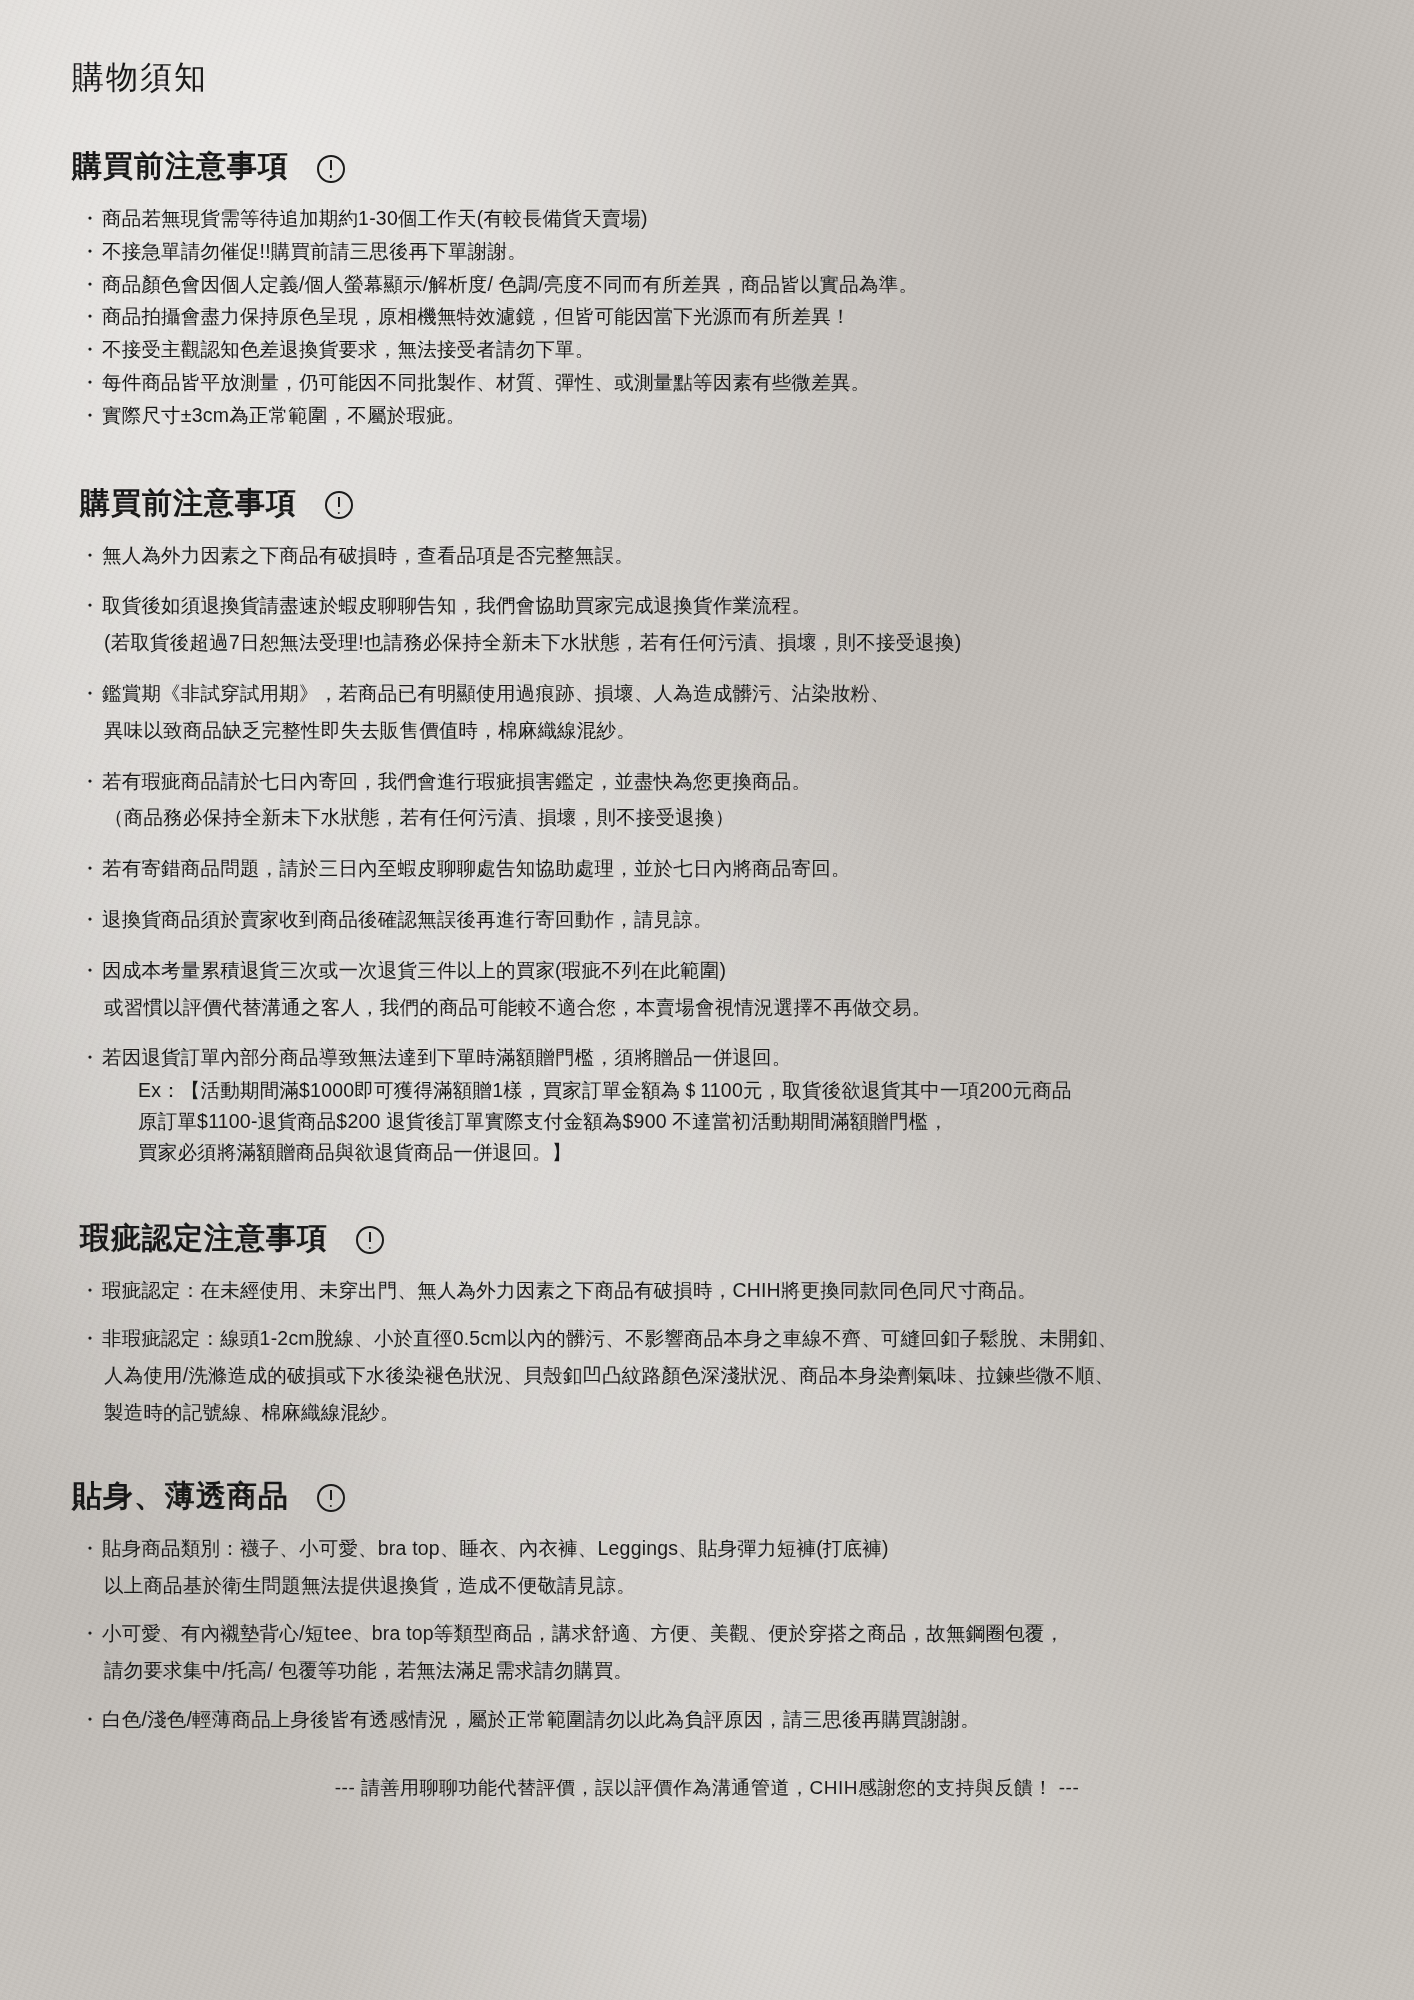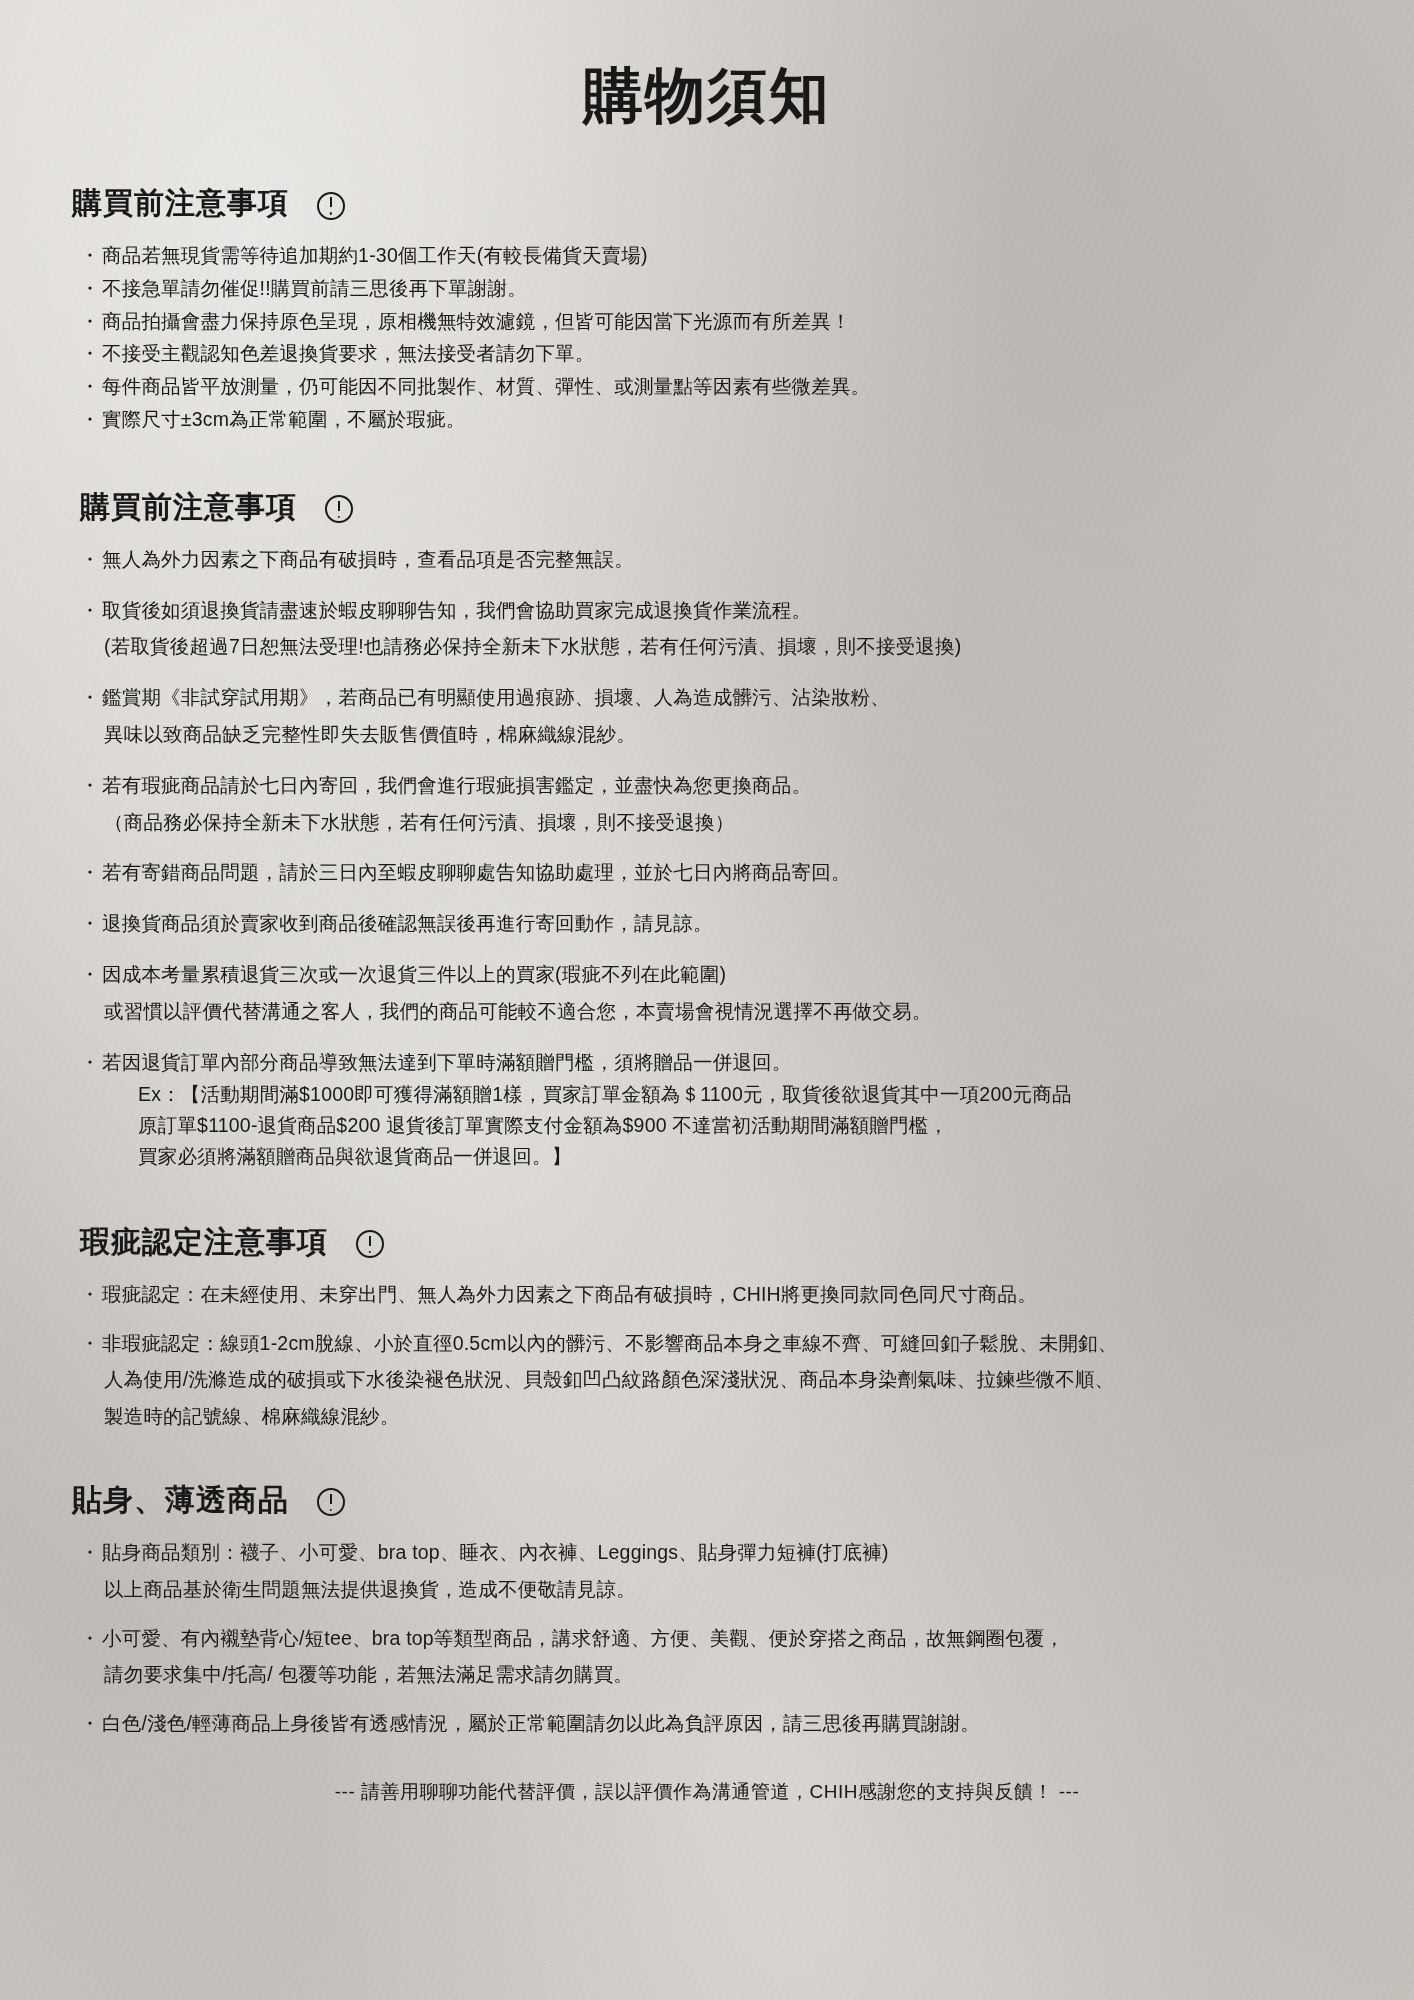--- a/index.html
+++ b/index.html
@@ -42,23 +42,23 @@
   }
   .page {
     position: relative;
     z-index: 2;
     width: 1414px;
     height: 2000px;
     box-sizing: border-box;
     padding: 42px 72px 20px 72px;
   }
   .doc-title {
-    text-align: center;
-    font-size: 60px;
-    font-weight: bold;
+    text-align: left;
+    font-size: 32px;
+    font-weight: normal;
     letter-spacing: 2px;
     margin: 14px 0 46px 0;
   }
   .section { margin-bottom: 10px; }
   .section-head {
     display: flex;
     align-items: center;
     gap: 24px;
     font-size: 30px;
     font-weight: bold;
@@ -150,20 +150,21 @@
   <h1 class="doc-title">購物須知</h1>
 
   <div class="section">
     <div class="section-head">
       <span>購買前注意事項</span>
       <span class="excl-icon"></span>
     </div>
     <ul class="bullets">
       <li><span>商品若無現貨需等待追加期約1-30個工作天(有較長備貨天賣場)</span></li>
       <li><span>不接急單請勿催促!!購買前請三思後再下單謝謝。</span></li>
+      <li><span>商品顏色會因個人定義/個人螢幕顯示/解析度/ 色調/亮度不同而有所差異，商品皆以實品為準。</span></li>
       <li><span>商品拍攝會盡力保持原色呈現，原相機無特效濾鏡，但皆可能因當下光源而有所差異！</span></li>
       <li><span>不接受主觀認知色差退換貨要求，無法接受者請勿下單。</span></li>
       <li><span>每件商品皆平放測量，仍可能因不同批製作、材質、彈性、或測量點等因素有些微差異。</span></li>
       <li><span>實際尺寸±3cm為正常範圍，不屬於瑕疵。</span></li>
     </ul>
   </div>
 
   <div class="gap-lg"></div>
 
   <div class="section">

